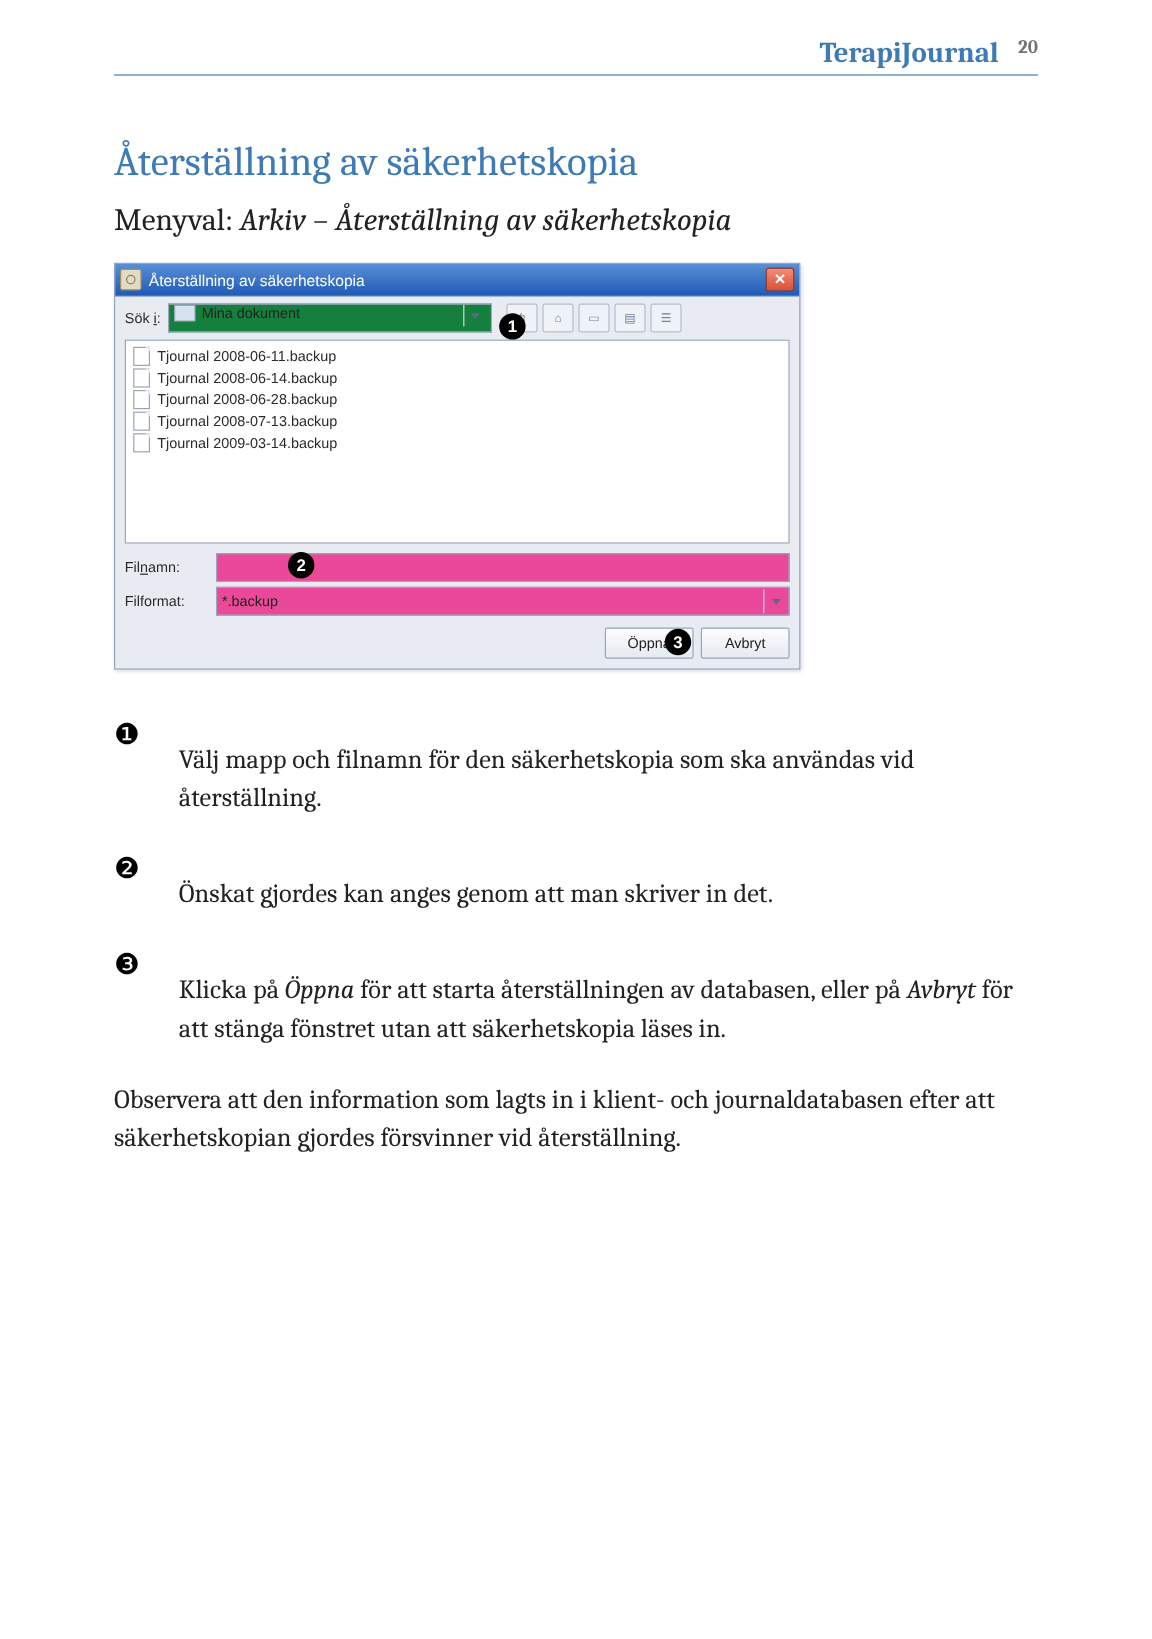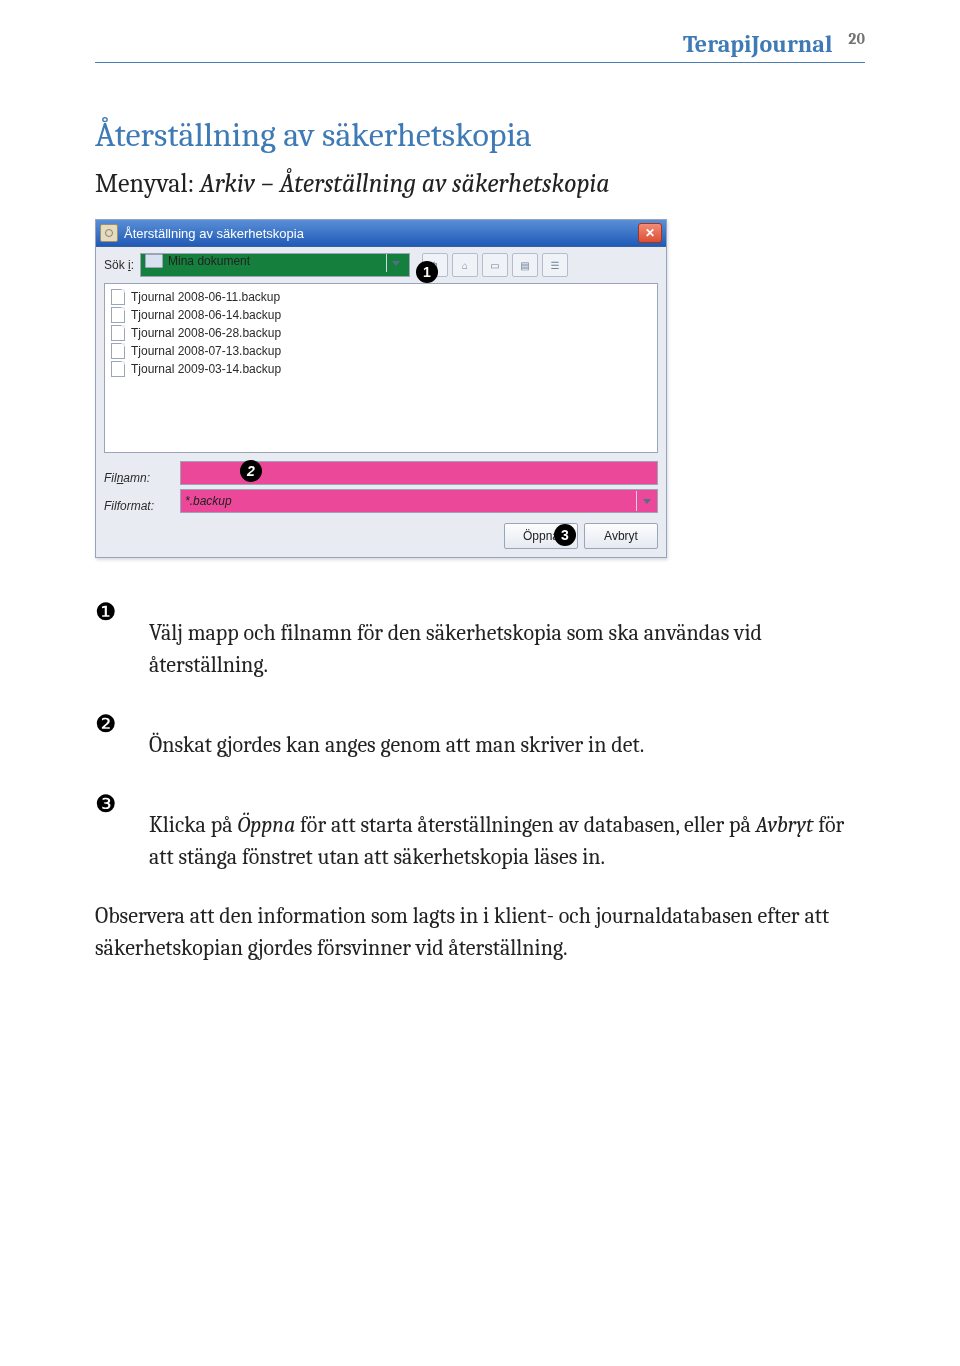--- a/index.html
+++ b/index.html
@@ -120,21 +120,21 @@
   }
   .doc-glyph {
     width:12px; height:14px; background:#fff; border:1px solid #9aa5b8;
     position:relative; display:inline-block;
   }
   .doc-glyph::after {
     content:''; position:absolute; right:-1px; top:-1px; width:0; height:0;
     border-top:4px solid #e8ecf2; border-left:4px solid transparent;
   }
   .field-row {
-    display:flex; align-items:flex-end; gap:6px; margin-top:4px;font-style:italic;
+    display:flex; align-items:center; gap:6px; margin-top:4px;
   }
   .field-row .lbl { width:70px; }
   .input {
     flex:1; height:20px; border:1px solid #9aa5b8; background:#ec4899;
     padding: 1px 4px; font-family: Tahoma, Arial, sans-serif; font-size:12px;
     display:flex; align-items:center;
   }
   .input.dropdown { padding-right:0; }
   .input .chev { width:20px; border-left:1px solid #cfd7e5; height:100%;
     display:flex; align-items:center; justify-content:center; }

